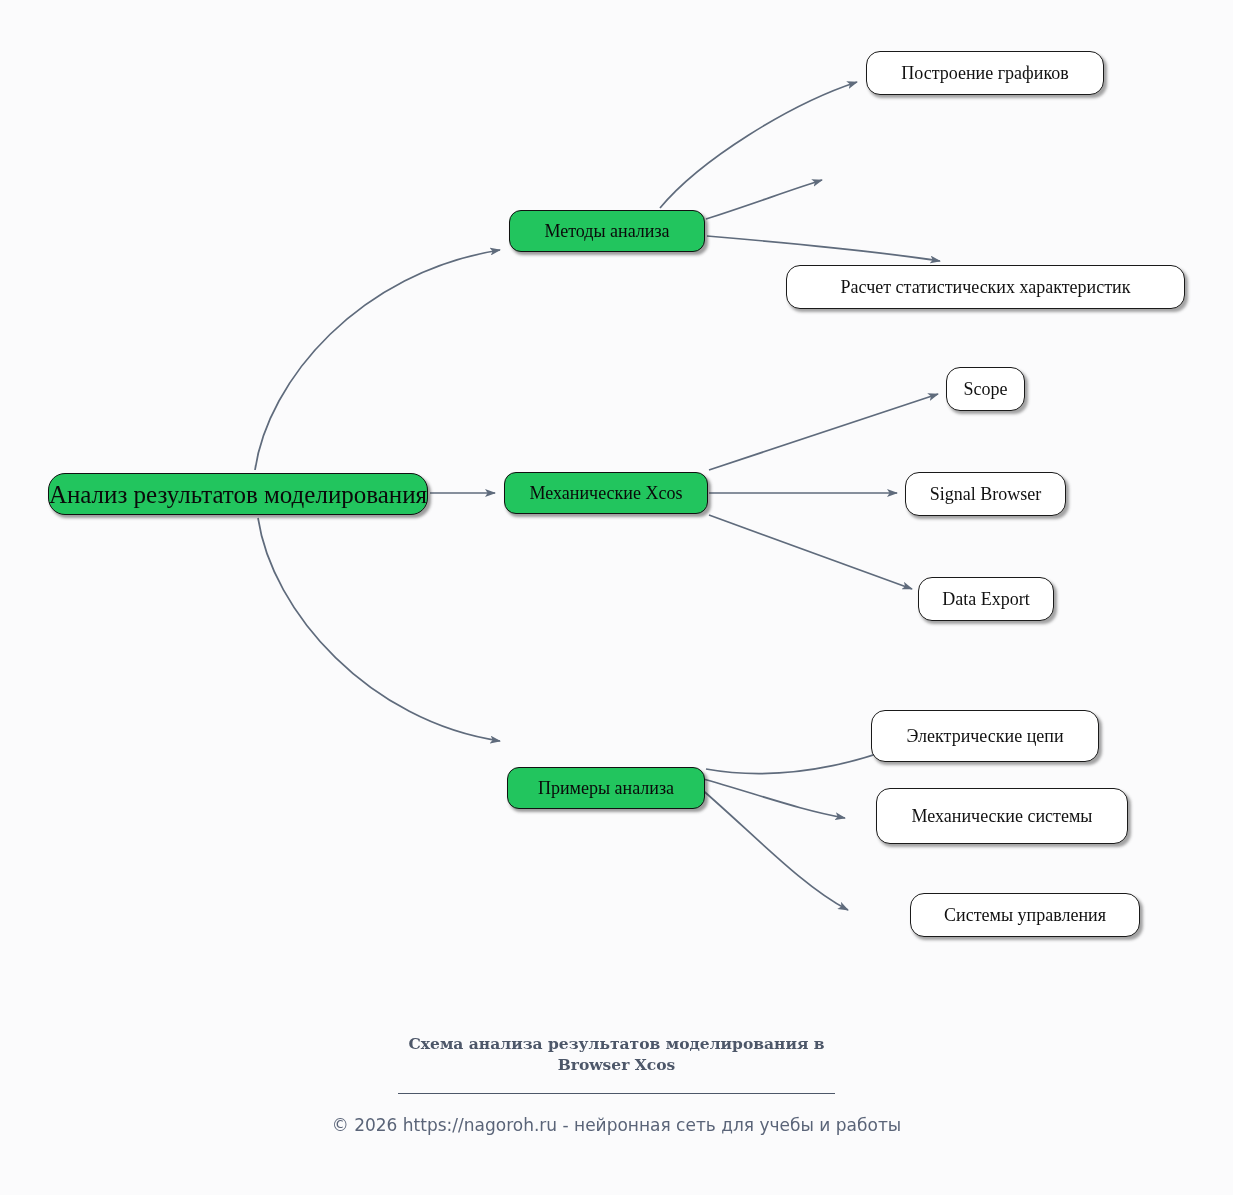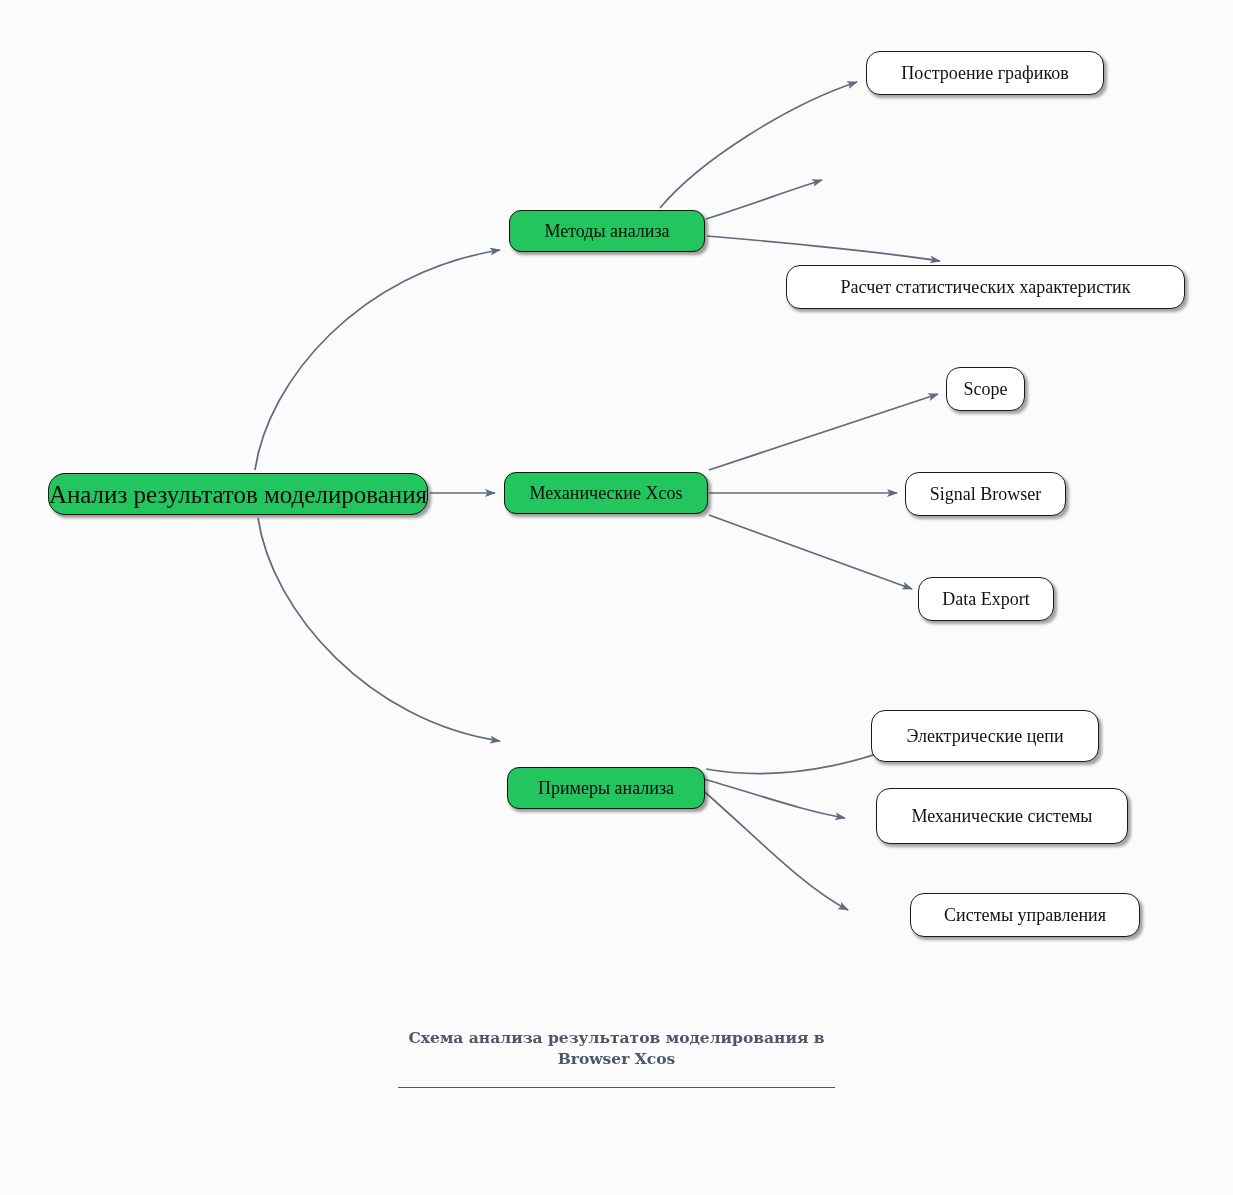--- a/index.html
+++ b/index.html
@@ -86,21 +86,21 @@
     top: 1018px;
     width: 1233px;
     text-align: center;
   }
   #diagram-caption {
     font-family: "DejaVu Serif", "Liberation Serif", serif;
     font-weight: bold;
     font-size: 15.5px;
     line-height: 1.35;
     color: #4d5769;
-    margin: 10px auto;
+    margin: 16px auto;
     width: 520px;
   }
   #footer-divider {
     width: 437px;
     height: 0;
     margin: 17px auto 0 auto;
     border: none;
     border-top: 1.4px solid #4d5769;
   }
   #footer-copyright {
@@ -193,15 +193,16 @@
   <div class="node node-leaf" style="left:870px; top:893px; width:230px; height:44px;margin-left:40px;">
     <span class="node-label">Системы управления</span>
   </div>
 
   <div id="footer-block">
     <div id="diagram-caption">
       <span>Схема анализа результатов моделирования в</span><br>
       <span>Browser Xcos</span>
     </div>
     <hr id="footer-divider">
+    <div id="footer-copyright">© 2026 https://nagoroh.ru - нейронная сеть для учебы и работы</div>
   </div>
 
 </div>
 
 </body></html>

